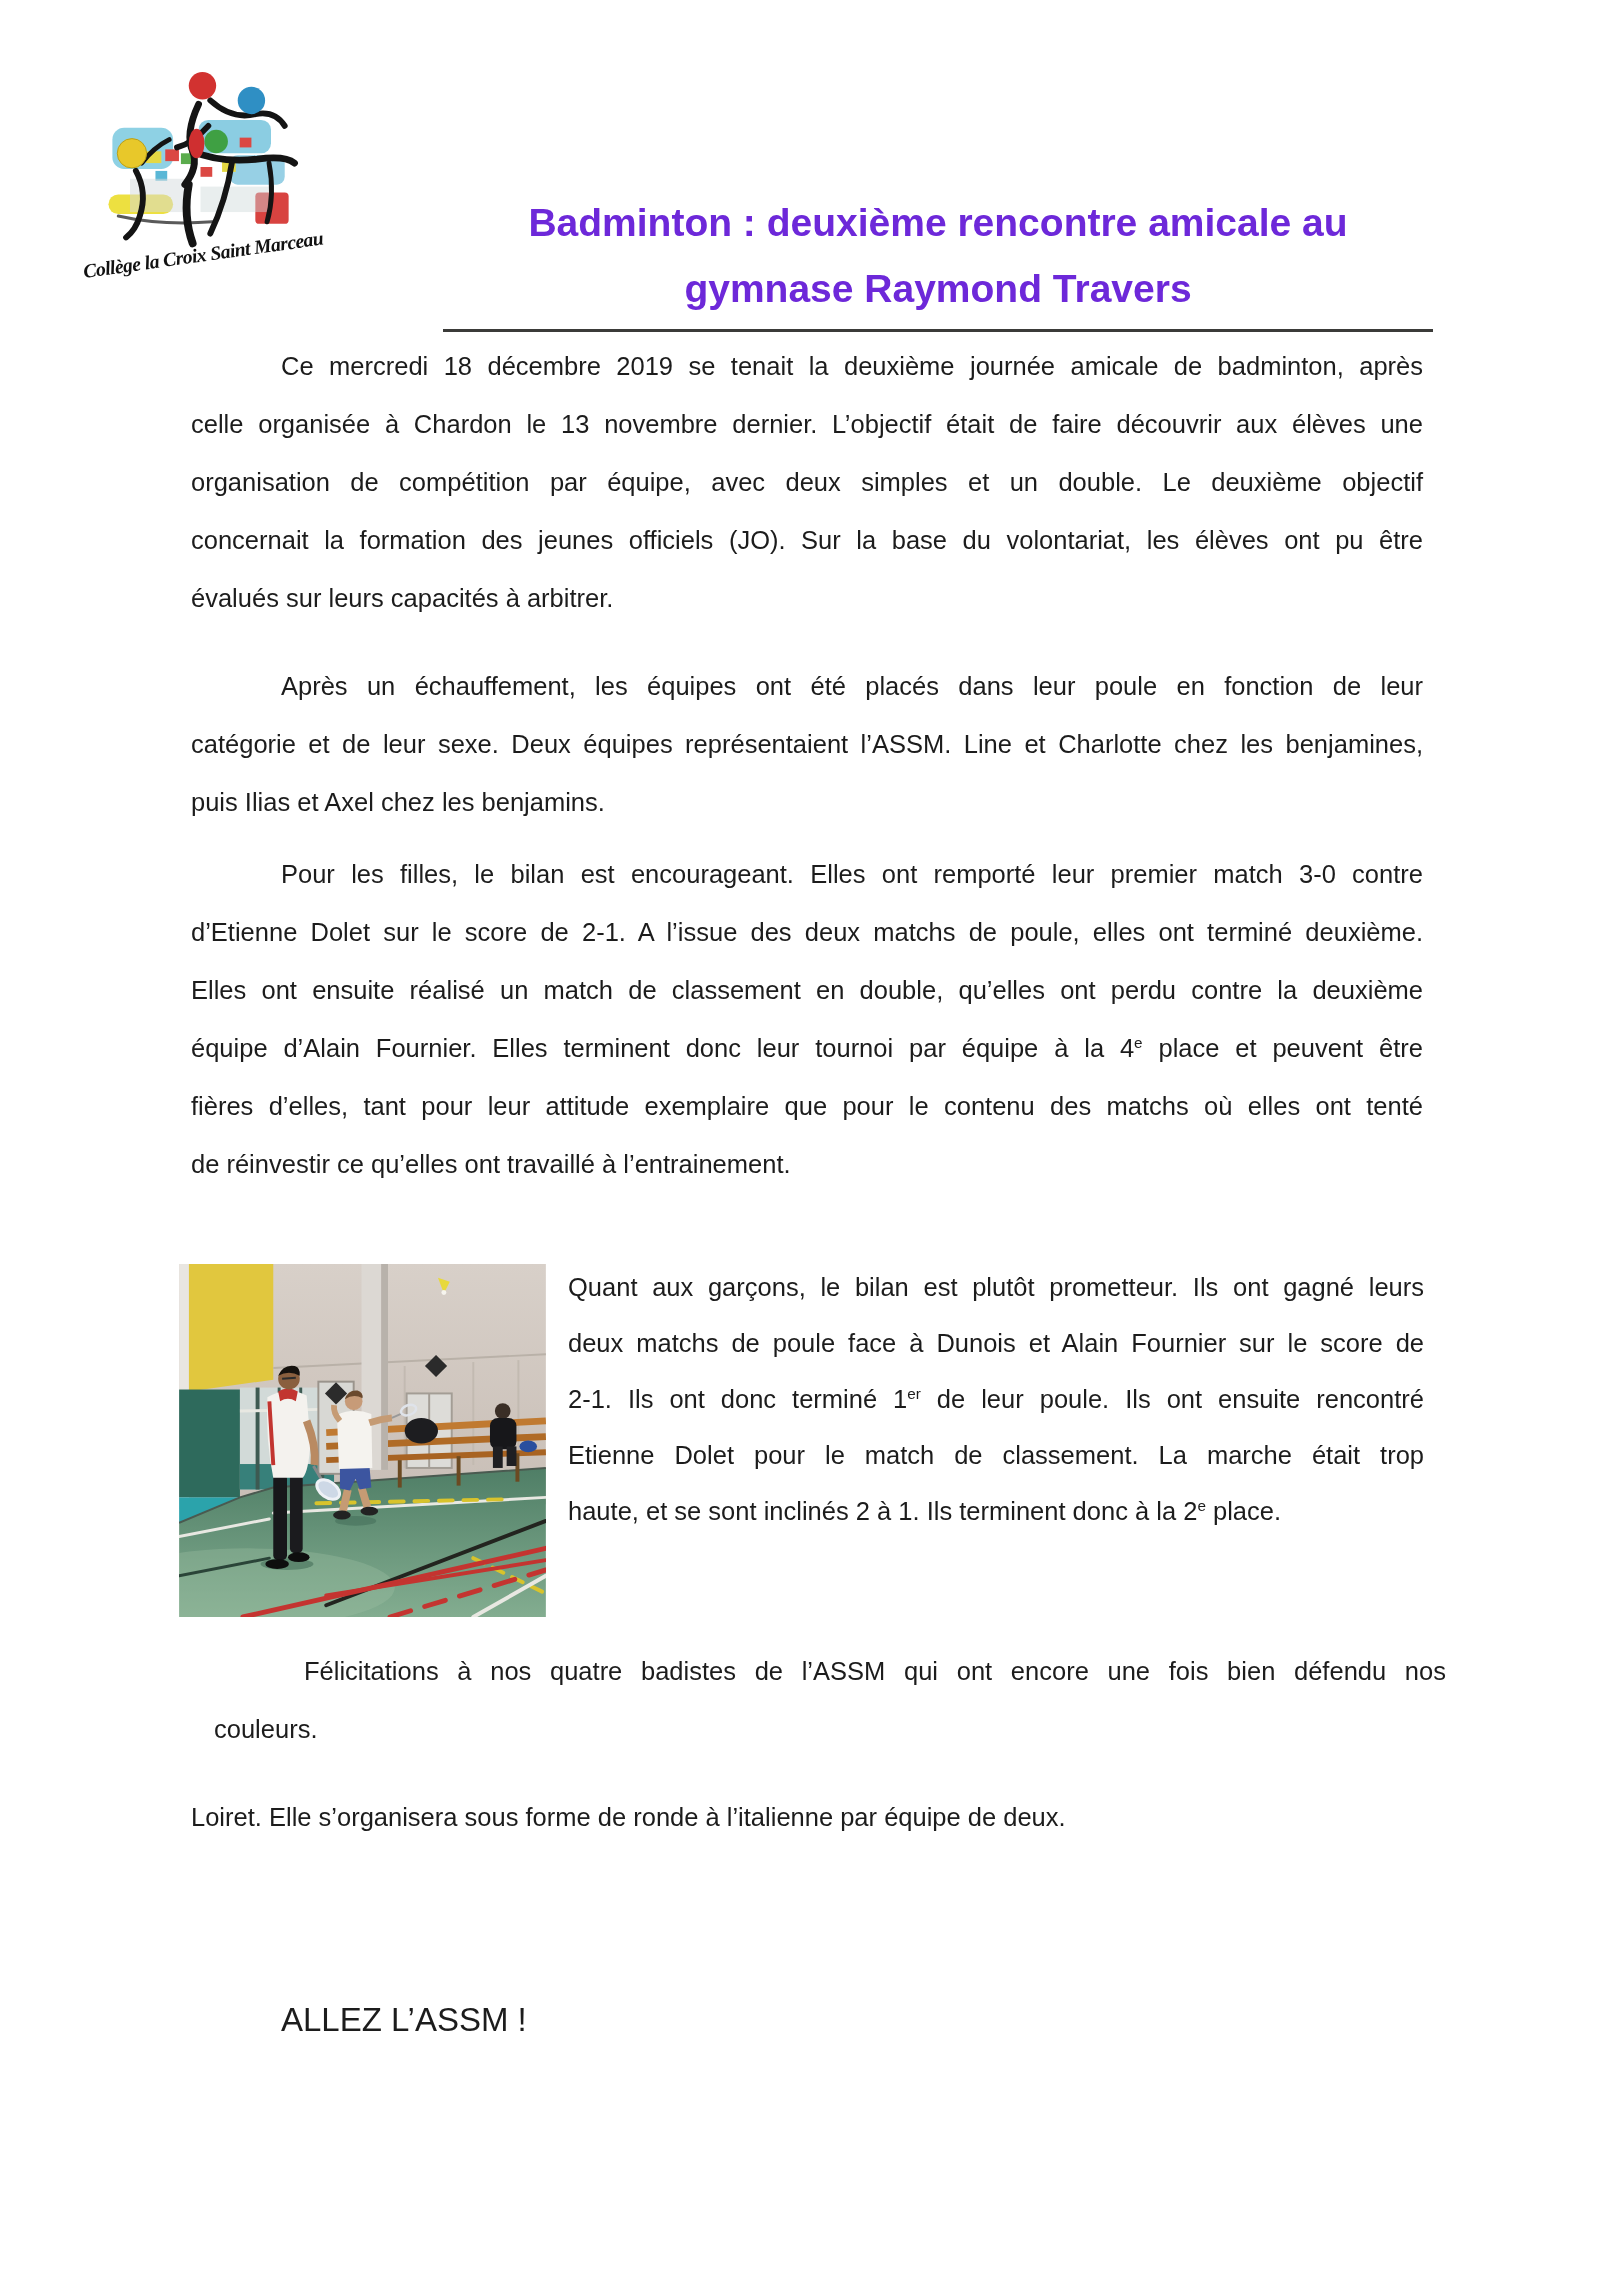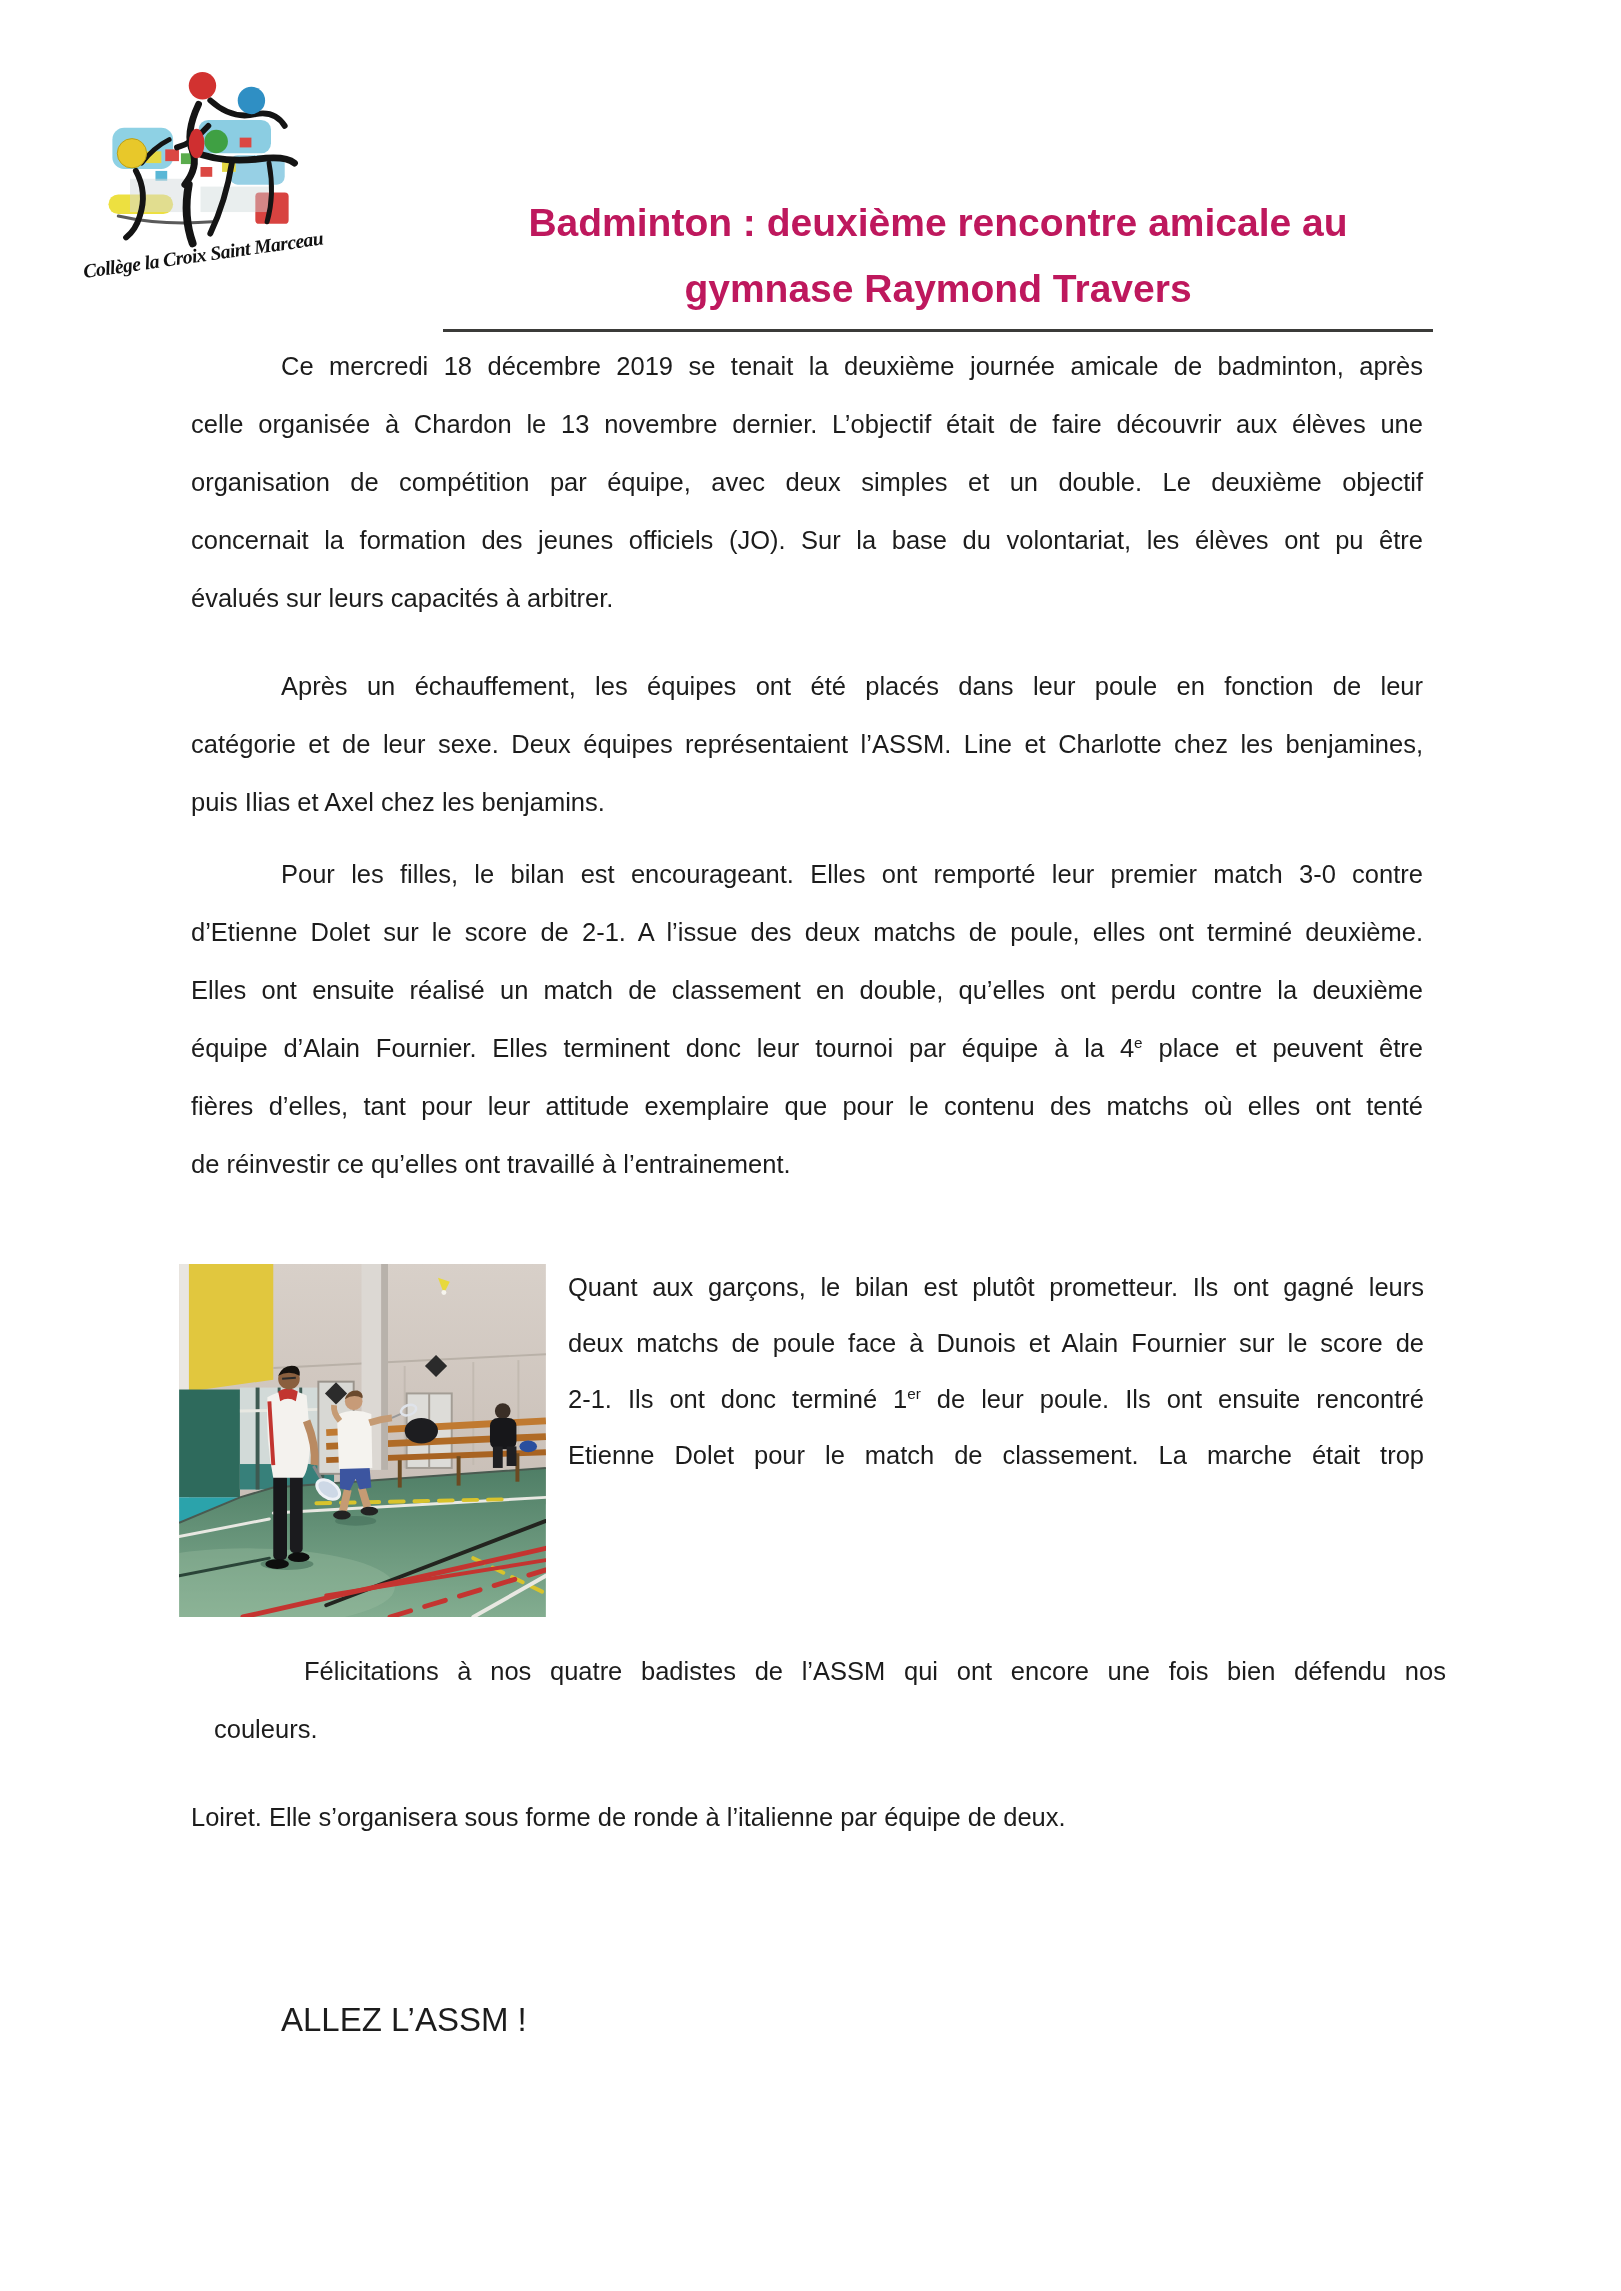--- a/index.html
+++ b/index.html
@@ -84,21 +84,21 @@
         <circle cx="50" cy="86" r="15" fill="#e8c82a" stroke="#b99f16" stroke-width="1"></circle>
         <circle cx="122" cy="17" r="14" fill="#d23230"></circle>
         <circle cx="172" cy="32" r="14" fill="#2f8fc4"></circle>
         <circle cx="136" cy="74" r="12" fill="#3fa043"></circle>
         <ellipse cx="116" cy="76" rx="8" ry="15" fill="#cf2f30"></ellipse>
       </g>
     </svg>
     <div class="school-script">Collège la Croix Saint Marceau</div>
   </div>
 
-  <div class="title" style="color:#be185d;">
+  <div class="title" style="color:#6d28d9;">
     <div>Badminton : deuxième rencontre amicale au</div>
     <div>gymnase Raymond Travers</div>
   </div>
   <div class="title-rule"></div>
 
   <div class="para p1">
       <div class="line first">Ce mercredi 18 décembre 2019 se tenait la deuxième journée amicale de badminton, après</div>
       <div class="line">celle organisée à Chardon le 13 novembre dernier. L’objectif était de faire découvrir aux élèves une</div>
       <div class="line">organisation de compétition par équipe, avec deux simples et un double. Le deuxième objectif</div>
       <div class="line">concernait la formation des jeunes officiels (JO). Sur la base du volontariat, les élèves ont pu être</div>
@@ -239,20 +239,21 @@
         <circle cx="270" cy="29" r="2.5" fill="#f6f4ee"></circle>
       </g>
     </svg>
   </div>
 
   <div class="para p4">
       <div class="line">Quant aux garçons, le bilan est plutôt prometteur. Ils ont gagné leurs</div>
       <div class="line">deux matchs de poule face à Dunois et Alain Fournier sur le score de</div>
       <div class="line">2-1. Ils ont donc terminé 1<sup>er</sup> de leur poule. Ils ont ensuite rencontré</div>
       <div class="line">Etienne Dolet pour le match de classement. La marche était trop</div>
+      <div class="line last">haute, et se sont inclinés 2 à 1. Ils terminent donc à la 2<sup>e</sup> place.</div>
     </div>
   <div class="para p5">
       <div class="line first">Félicitations à nos quatre badistes de l’ASSM qui ont encore une fois bien défendu nos</div>
       <div class="line last">couleurs.</div>
     </div>
   <div class="para p6">
       <div class="line last">Loiret. Elle s’organisera sous forme de ronde à l’italienne par équipe de deux.</div>
     </div>
 
   <div class="closing">ALLEZ L’ASSM !</div>

